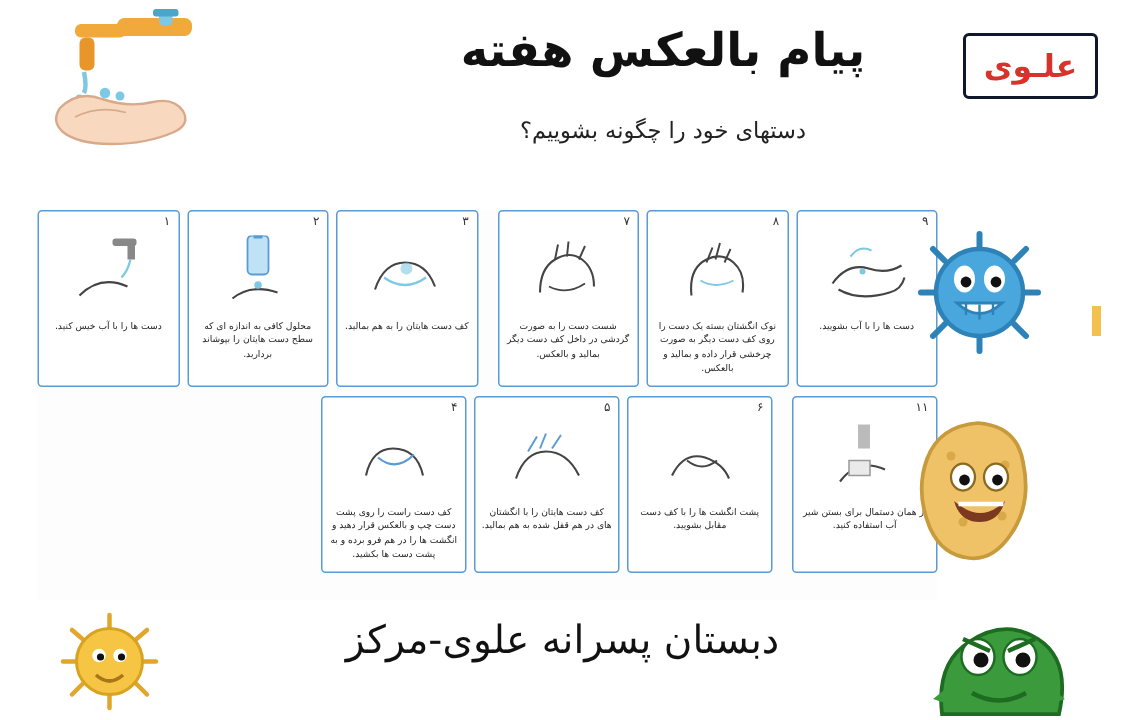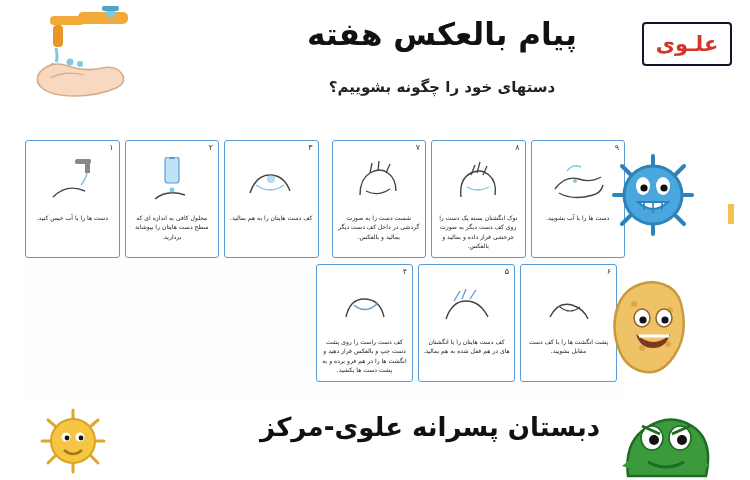--- a/index.html
+++ b/index.html
@@ -40,21 +40,21 @@
     font-size:31px;
     font-weight:bold;
     color:#111;
     letter-spacing:1px;
   }
   .subtitle{
     position:absolute;top:78px;right:118px;
     width:380px;
     text-align:center;
     font-size:15px;
-    font-weight:bold;
+    font-weight:normal;
     color:#222;
   }
 
   
   .faucet{
     position:absolute;top:6px;left:20px;width:130px;height:100px;
   }
 
   
   .panel{
@@ -108,21 +108,22 @@
 
   
   .germ-blue{position:absolute;top:152px;left:610px;width:86px;height:86px;}
   .germ-yellow{position:absolute;top:278px;left:612px;width:82px;height:98px;}
   .germ-green{position:absolute;top:404px;left:618px;width:96px;height:76px;}
   .germ-orange{position:absolute;top:408px;left:40px;width:66px;height:66px;}
 
   
   .footer{
     position:absolute;top:412px;right:150px;width:450px;
-    font-size:26px;font-weight:bold;color:#111;
+    text-align:center;
+    font-size:26px;font-weight:normal;color:#111;
   }
 
   .tiny-mark{
     position:absolute;top:204px;left:728px;width:6px;height:20px;
     background:#f2c14e;
   }
 </style>
 </head>
 <body>
 
@@ -229,20 +230,31 @@
                   <path d="M12 40 q14 -14 32 -6" stroke="#444" stroke-width="1.4" fill="none"></path>
                   <path d="M46 16 q-2 8 -6 12" stroke="#7ec8e3" stroke-width="1.5" fill="none"></path>
                 </svg></div>
           </div>
           <div class="cap">دست ها را با آب خیس کنید.</div>
         </div>
       </div>
 
       <div class="row">
 
+        <div class="cell">
+          <span class="num">۱۱</span>
+          <div class="art">
+            <div class="hand"><svg viewBox="0 0 62 50">
+                  <rect x="26" y="2" width="8" height="16" fill="#bbb"></rect>
+                  <path d="M14 40 q12 -16 30 -8" stroke="#444" stroke-width="1.4" fill="none"></path>
+                  <rect x="20" y="26" width="14" height="10" fill="#eaeaea" stroke="#999" stroke-width="1"></rect>
+                </svg></div>
+          </div>
+          <div class="cap">از همان دستمال برای بستن شیر آب استفاده کنید.</div>
+        </div>
 
 
         <div class="cell" style="margin-right:8px">
           <span class="num">۶</span>
           <div class="art">
             <div class="hand"><svg viewBox="0 0 62 50">
                   <path d="M12 36 q8 -16 22 -12 q12 4 16 14" stroke="#444" stroke-width="1.4" fill="none"></path>
                   <path d="M22 26 q10 8 20 0" stroke="#444" stroke-width="1.2" fill="none"></path>
                 </svg></div>
           </div>

